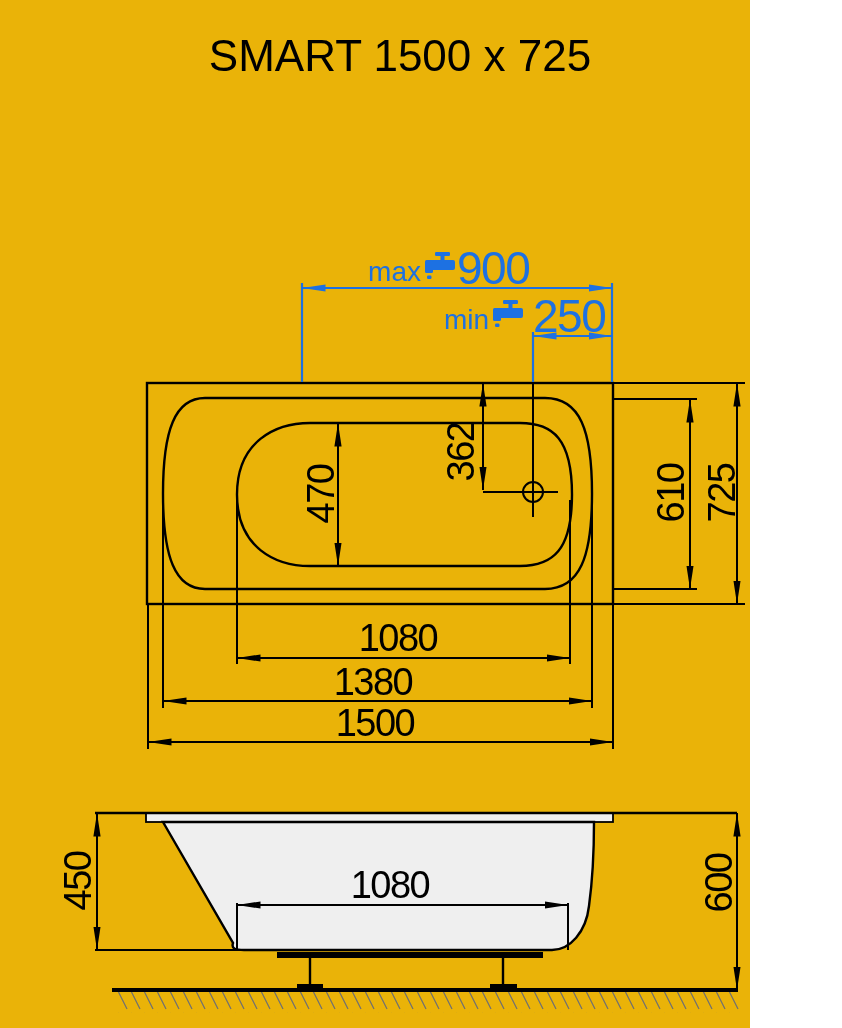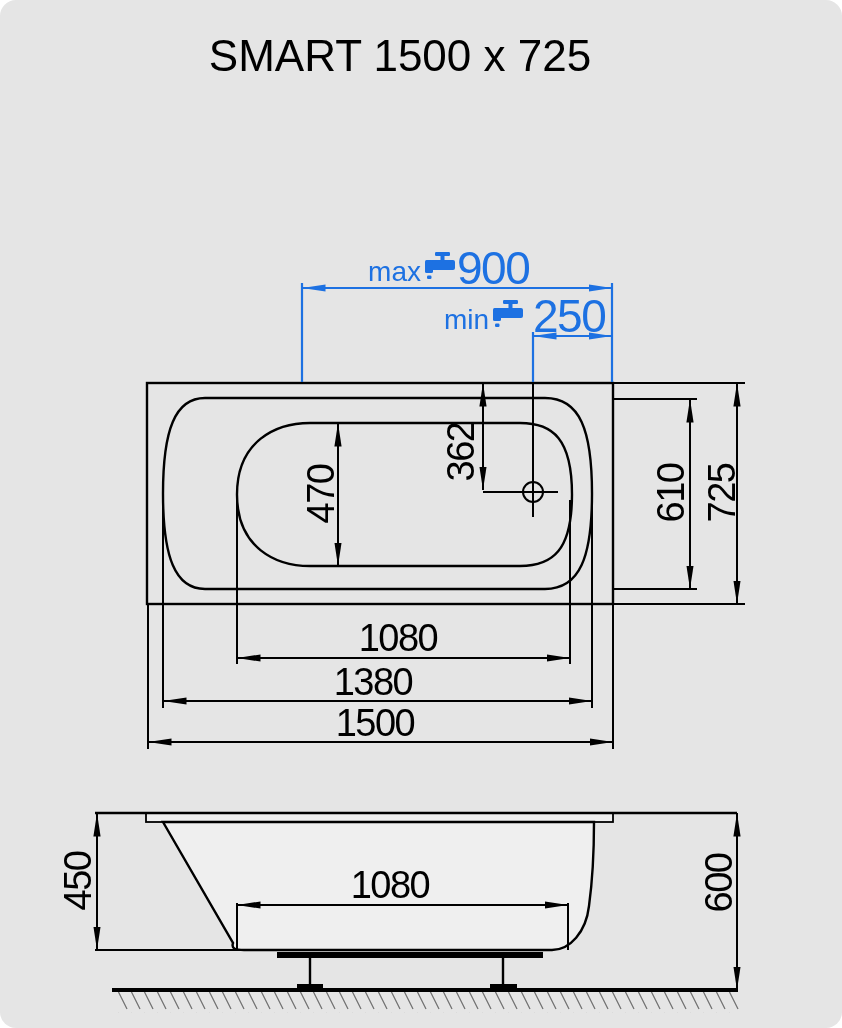--- a/index.html
+++ b/index.html
@@ -1,16 +1,16 @@
 <!DOCTYPE html>
 <html><head>
 <meta charset="utf-8">
 <style>
   html,body{margin:0;padding:0;background:#fff;}
-  .page{position:relative;width:842px;height:1028px;background:#e5e5e5;overflow:hidden;border-radius:16px;}
+  .page{position:relative;width:750px;height:1028px;background:#eab308;overflow:hidden;}
   svg{display:block;}
   text{font-family:"Liberation Sans","DejaVu Sans",sans-serif;fill:#000;}
   .title-text{font-size:44px;letter-spacing:0px;}
   .dim{font-size:38px;letter-spacing:-1.5px;}
   .dim-blue{font-size:46px;letter-spacing:-1.5px;fill:#1d71e2;}
   .lbl-blue{font-size:28px;fill:#1d71e2;}
   .outline{fill:none;stroke:#000;stroke-width:2.4;}
   .thin{fill:none;stroke:#000;stroke-width:2;}
   .bluestroke{fill:none;stroke:#1d71e2;stroke-width:2.2;}
 </style>

